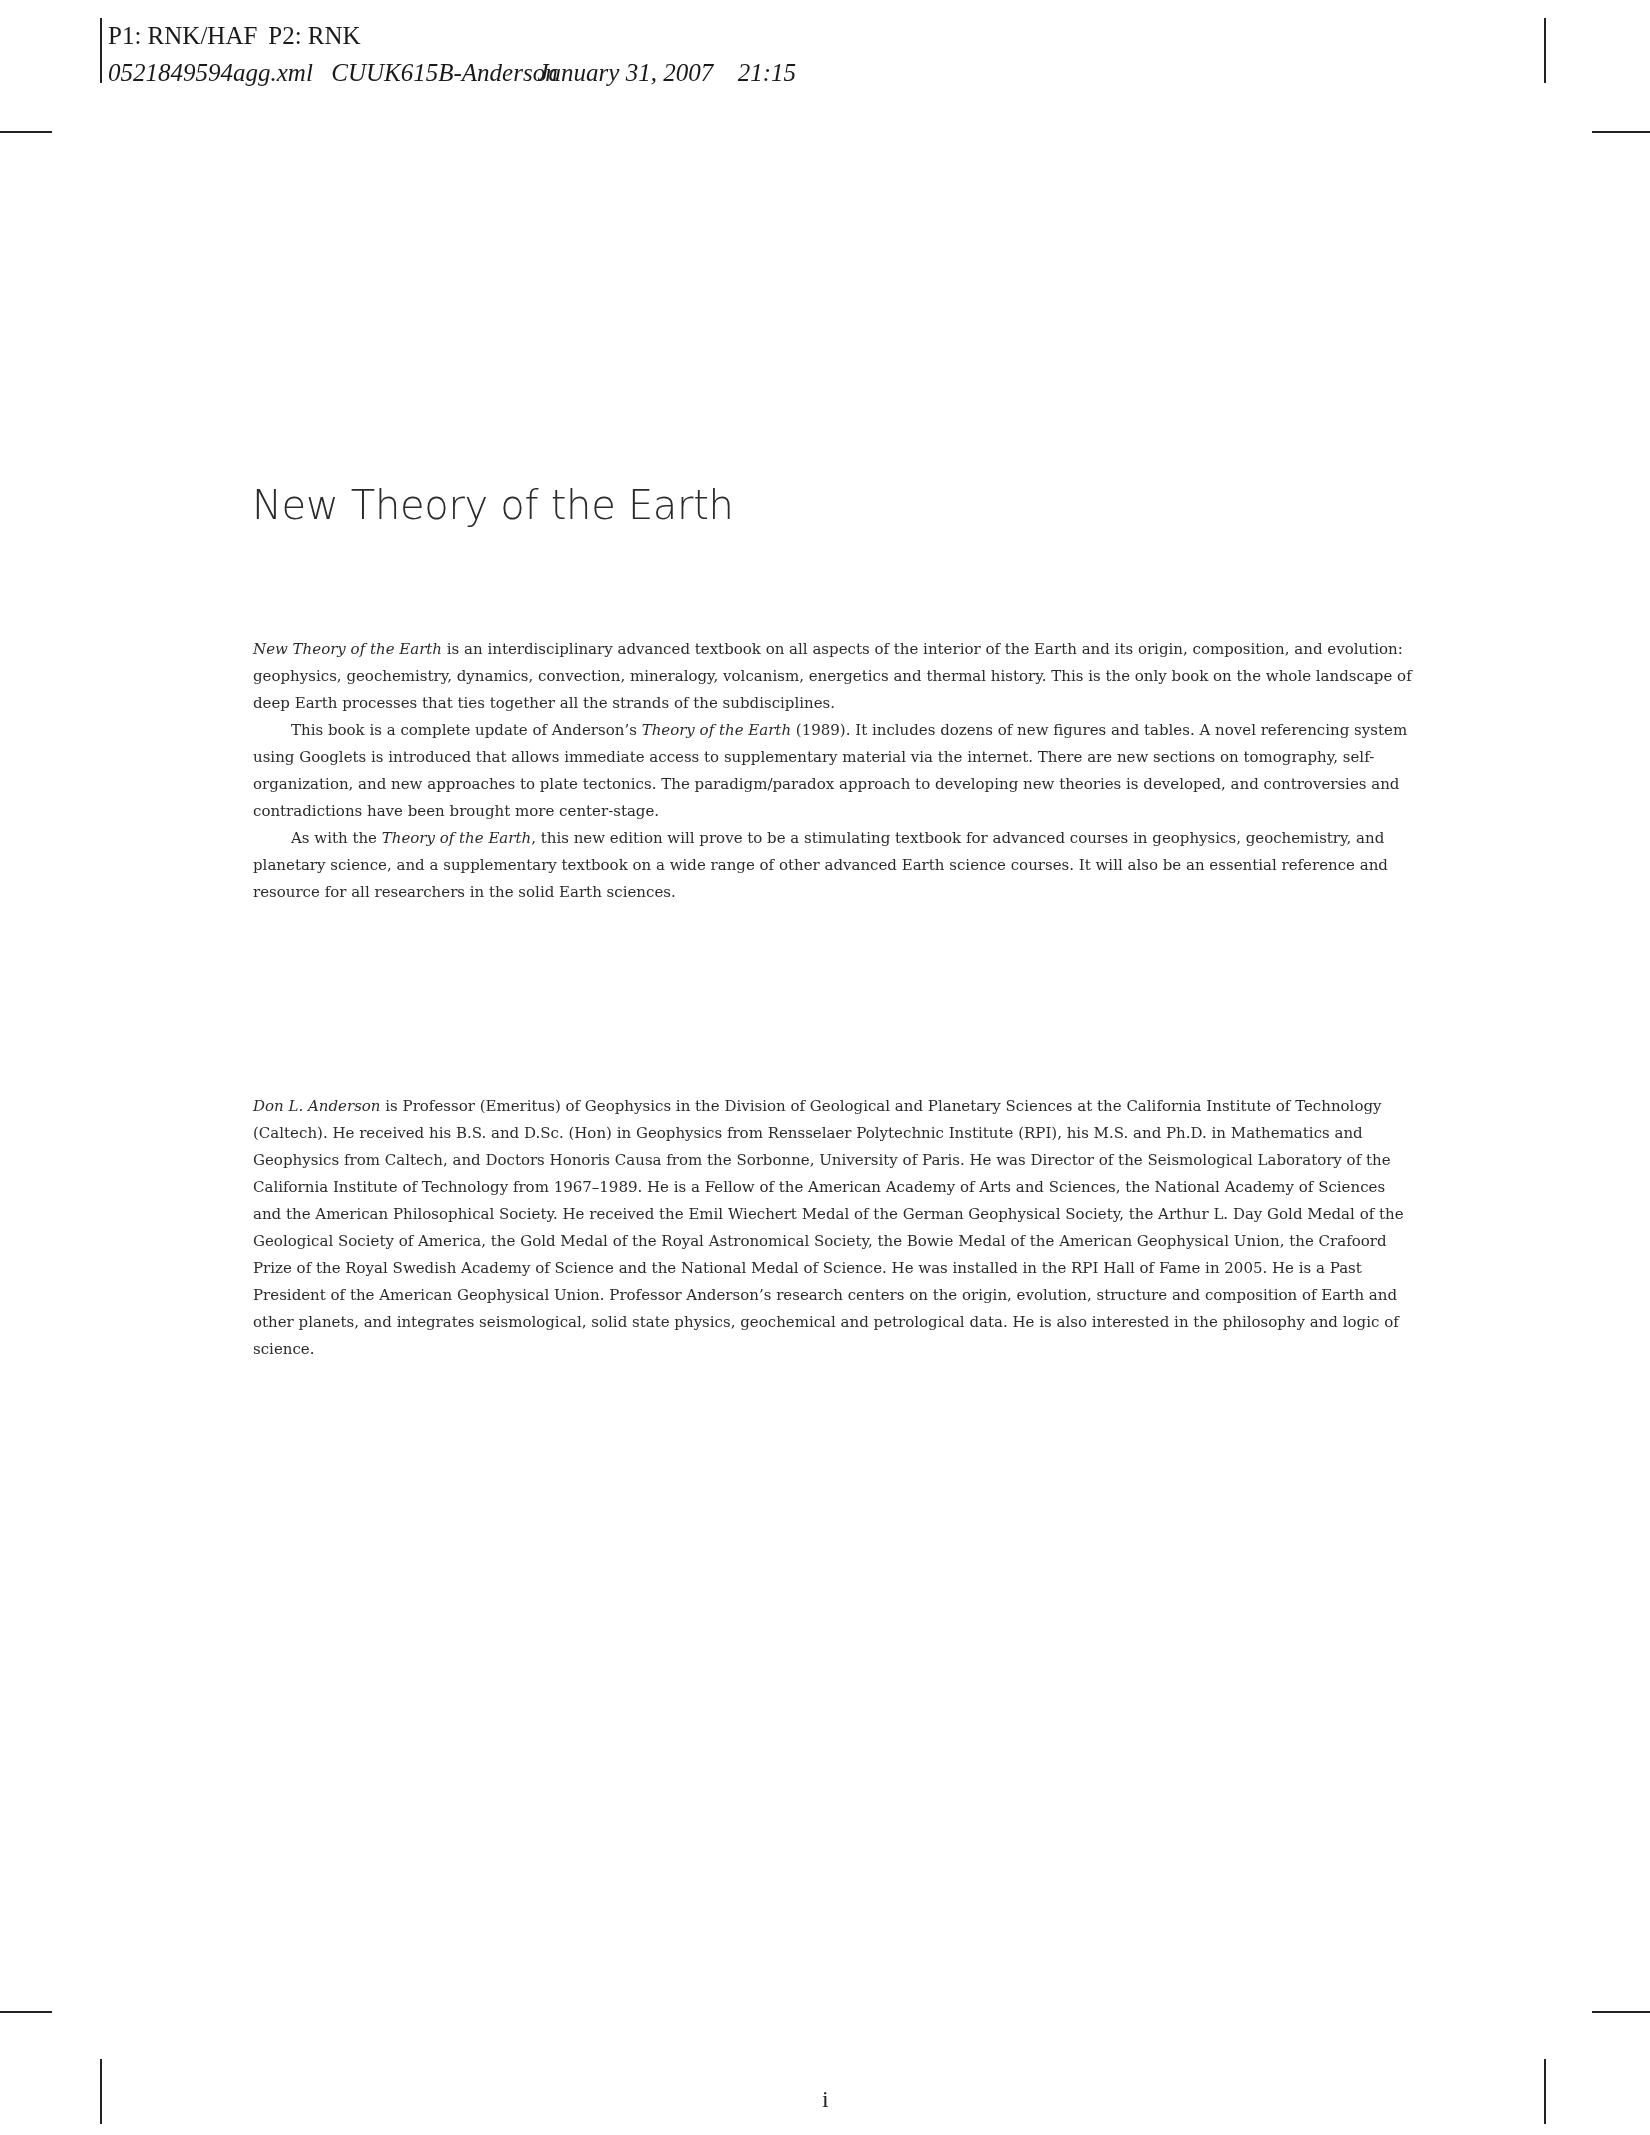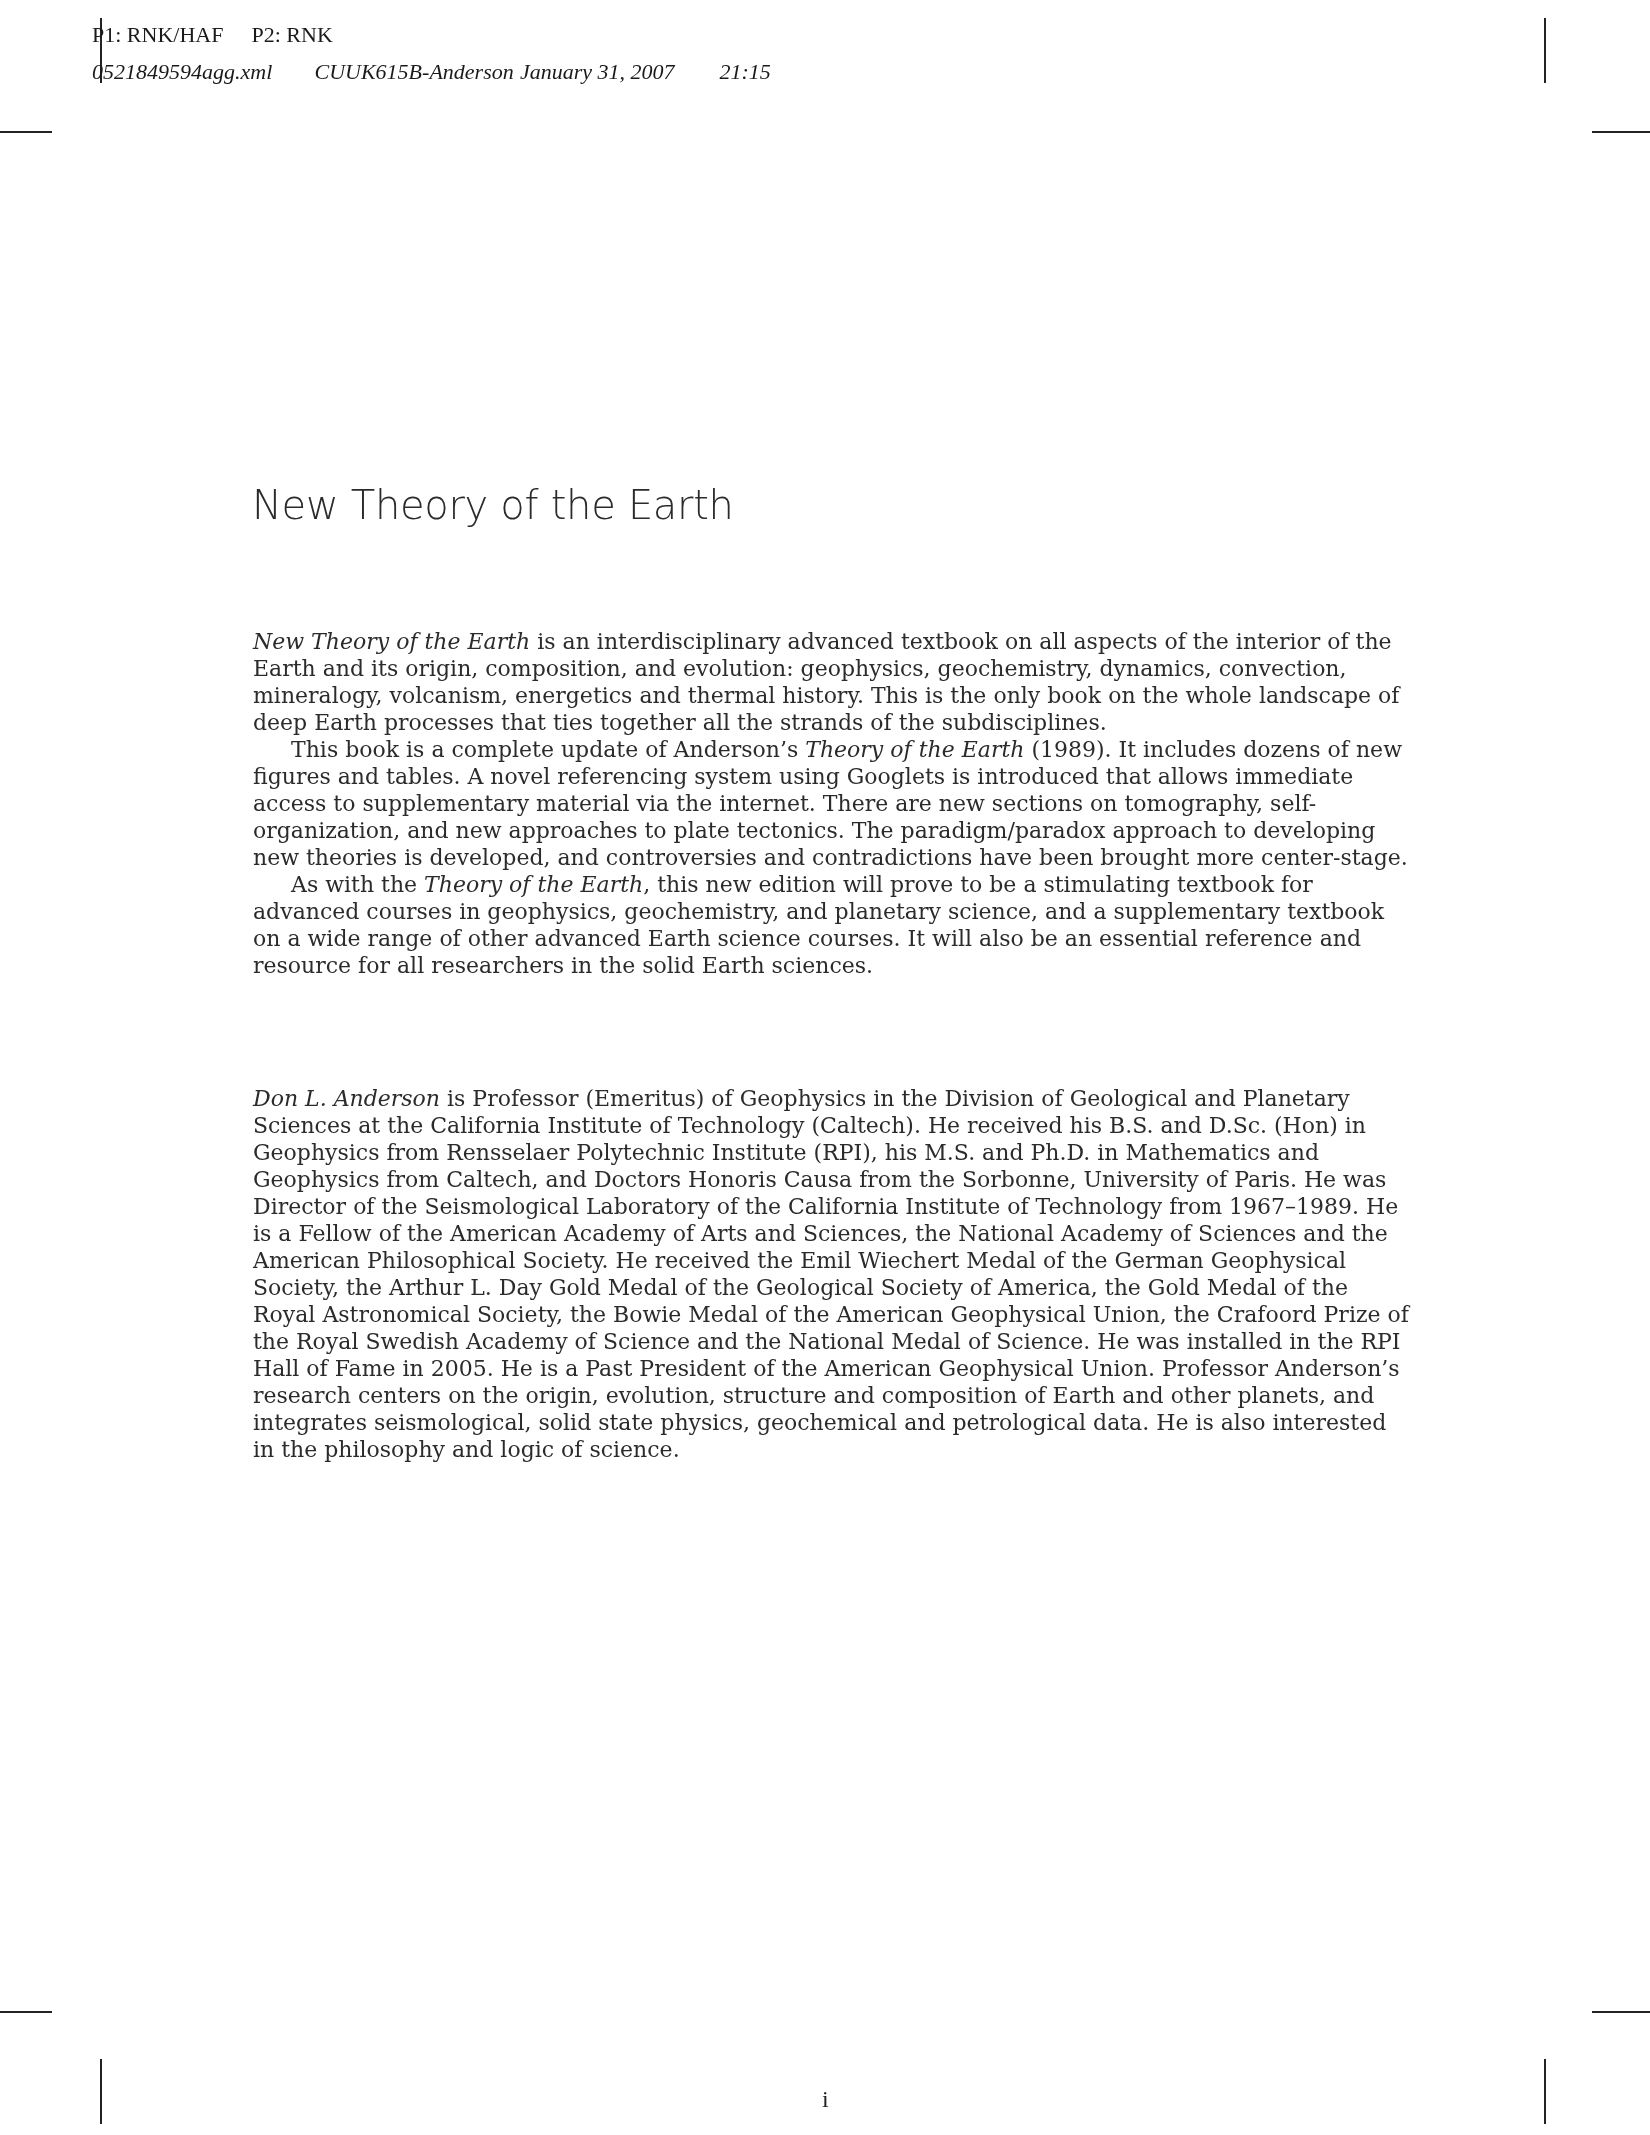--- a/index.html
+++ b/index.html
@@ -14,23 +14,23 @@
       overflow: hidden;
       color: #2a2a2a;
       font-family: "DejaVu Serif", "Liberation Serif", serif;
     }
     .crop {
       position: absolute;
       background: #222;
     }
     .header-line {
       position: absolute;
-      left: 92px;
+      left: 108px;
       font-family: "Liberation Serif", serif;
-      font-size: 22px;
+      font-size: 25px;
       color: #1a1a1a;
       white-space: nowrap;
     }
     .header-line span { display: inline-block; }
     #hdr1 { top: 22px; }
     #hdr2 { top: 59px; font-style: italic; }
     .title {
       position: absolute;
       left: 252px;
       top: 482px;
@@ -39,23 +39,24 @@
       font-weight: 200;
       font-size: 40px;
       letter-spacing: -0.3px;
       color: #2b2b2b;
     }
     .body-block {
       position: absolute;
       left: 253px;
       width: 1160px;
       font-family: "DejaVu Serif", serif;
-      font-size: 22px;
+      font-size: 15px;
       line-height: 27px;
       color: #2b2b2b;
+      margin-top: 8px;
     }
     .body-block p {
       margin: 0;
     }
     .body-block p.indent {
       text-indent: 38px;
     }
     .blurb { top: 628px; }
     .bio { top: 1085px; }
     .page-num {

